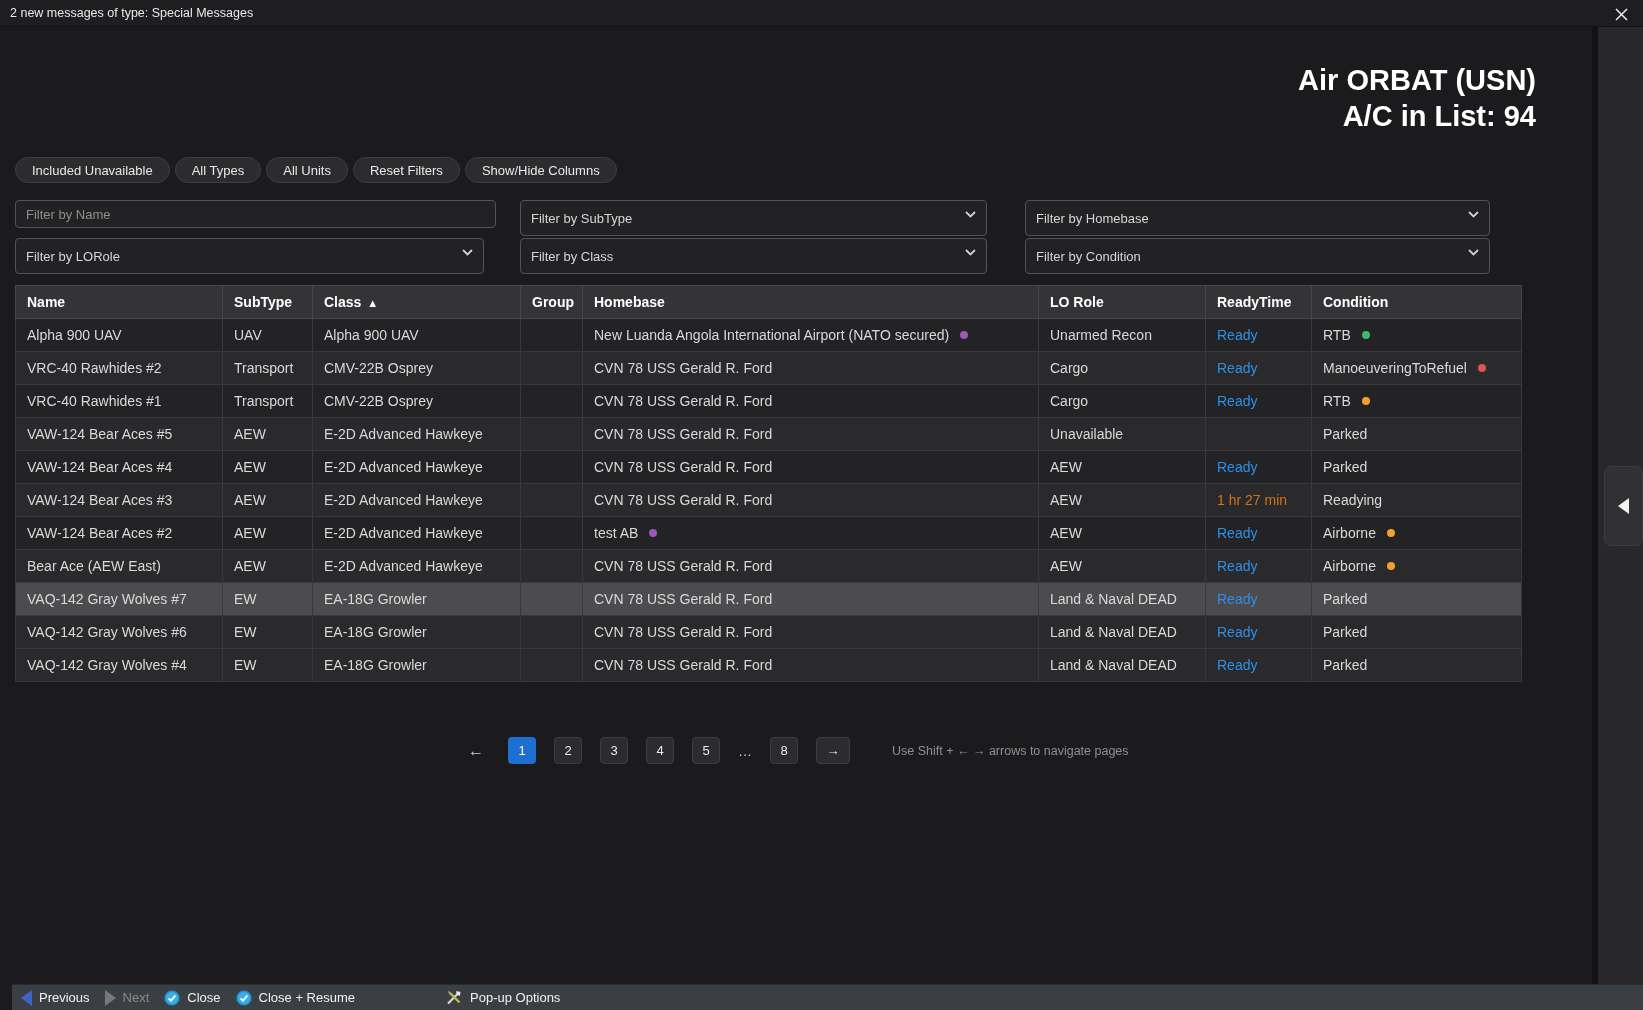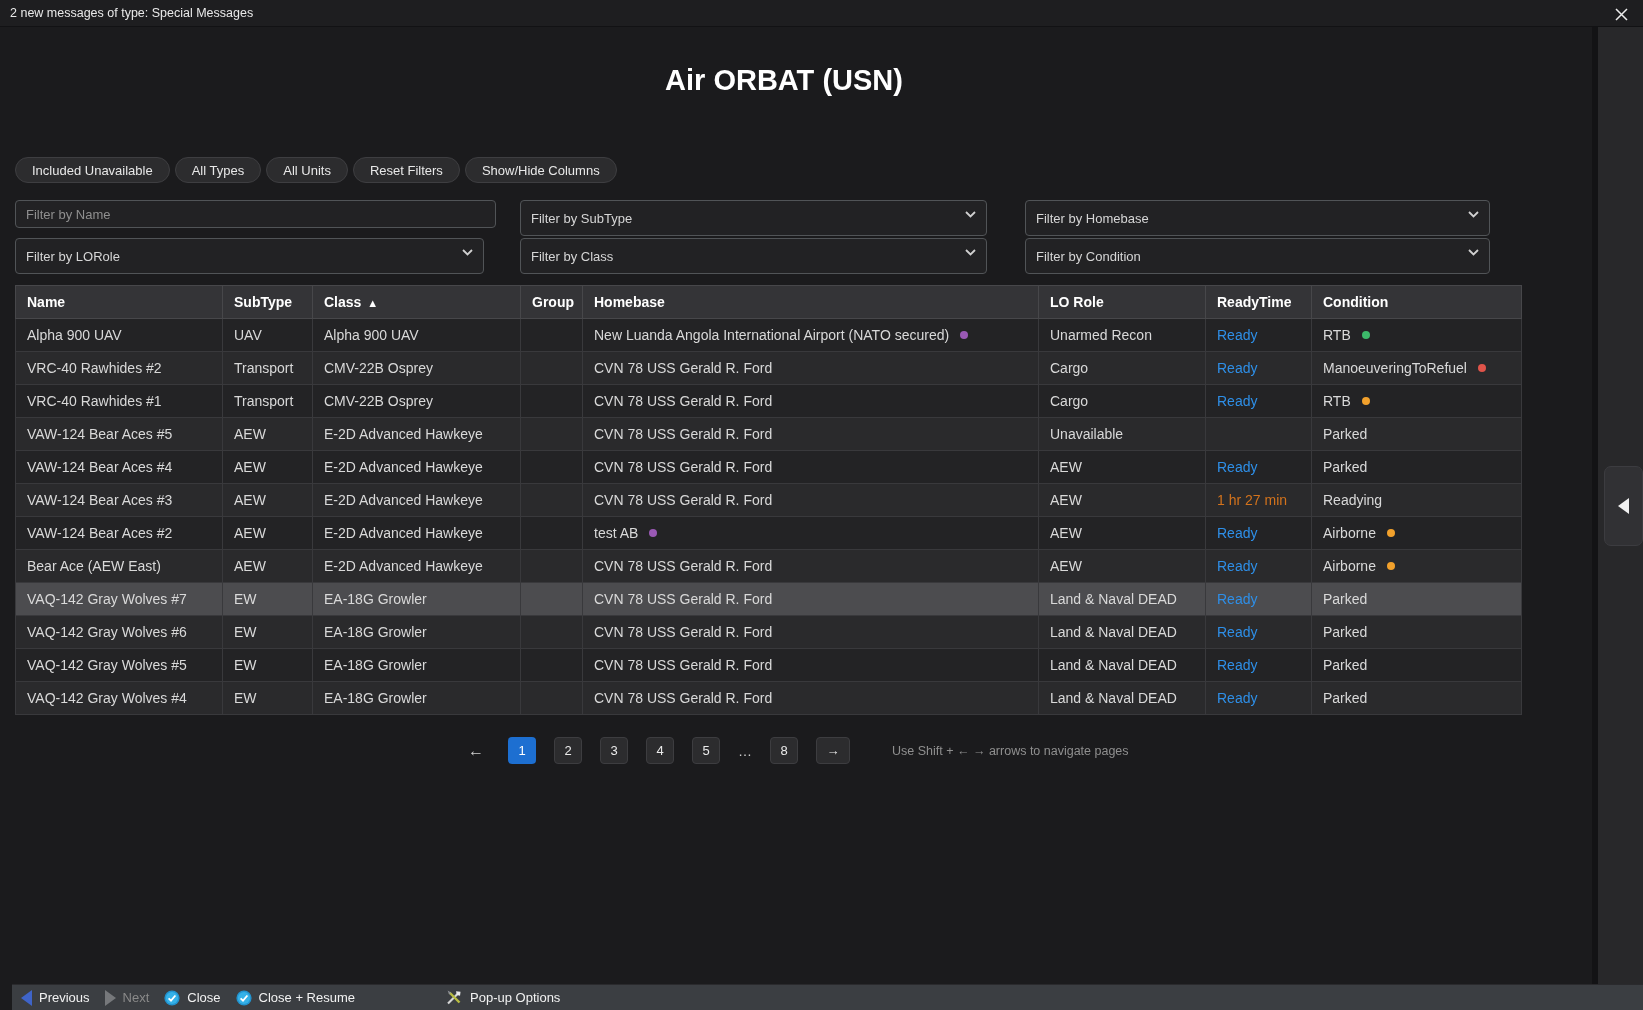--- a/index.html
+++ b/index.html
@@ -16,21 +16,21 @@
 
   
   .side-gap { position:absolute; left:1592px; top:27px; width:6px; height:957px; background:#131315; }
   .side-strip { position:absolute; left:1598px; top:27px; width:45px; height:957px; background:#28282a; }
   .side-toggle { position:absolute; left:1604px; top:466px; width:39px; height:80px; background:#313134;
                  border:1px solid #3c3c40; border-radius:7px; display:flex; align-items:center; justify-content:center; cursor:pointer; }
   .tri-left { width:0; height:0; border-top:8px solid transparent; border-bottom:8px solid transparent;
               border-right:11px solid #f2f2f2; }
 
   
-  .title-wrap { position:absolute; left:16px; top:62px; width:1536px; text-align:center; color:#ffffff;
+  .title-wrap { position:absolute; left:0; top:62px; width:1536px; text-align:right; color:#ffffff;
                 font-weight:bold; font-size:29px; line-height:36px; }
 
   
   .toolbar { position:absolute; left:15px; top:157px; display:flex; gap:5px; }
   .tb-btn { height:26px; background:#2c2c2e; border:1px solid #3e3e41; border-radius:13px; color:#e8e8e8;
             font-size:13px; padding:0 16px; display:flex; align-items:center; cursor:pointer; white-space:nowrap; }
 
   
   .filter-input { position:absolute; height:28px; background:#222224; border:1px solid #515457; border-radius:4px;
                   color:#dcdcdc; font-size:13px; padding:0 10px; font-family:"Liberation Sans","DejaVu Sans",sans-serif; }
@@ -88,20 +88,21 @@
   </div>
 
   <div class="side-gap"></div>
   <div class="side-strip"></div>
   <div class="side-toggle">
     <span class="tri-left"></span>
   </div>
 
   <div class="title-wrap">
     <div>Air ORBAT (USN)</div>
+    <div>A/C in List: 94</div>
   </div>
 
   <div class="toolbar" id="toolbar">
       <div class="tb-btn">Included Unavailable</div>
       <div class="tb-btn">All Types</div>
       <div class="tb-btn">All Units</div>
       <div class="tb-btn">Reset Filters</div>
       <div class="tb-btn">Show/Hide Columns</div>
     </div>
 
@@ -254,30 +255,20 @@
         <tr class="row-even">
           <td>VAQ-142 Gray Wolves #6</td>
           <td>EW</td>
           <td>EA-18G Growler</td>
           <td></td>
           <td>CVN 78 USS Gerald R. Ford</td>
           <td>Land &amp; Naval DEAD</td>
           <td style="color: rgb(46, 143, 232);">Ready</td>
           <td>Parked</td>
         </tr>
-        <tr class="row-odd">
-          <td>VAQ-142 Gray Wolves #5</td>
-          <td>EW</td>
-          <td>EA-18G Growler</td>
-          <td></td>
-          <td>CVN 78 USS Gerald R. Ford</td>
-          <td>Land &amp; Naval DEAD</td>
-          <td style="color: rgb(46, 143, 232);">Ready</td>
-          <td>Parked</td>
-        </tr>
         <tr class="row-even">
           <td>VAQ-142 Gray Wolves #4</td>
           <td>EW</td>
           <td>EA-18G Growler</td>
           <td></td>
           <td>CVN 78 USS Gerald R. Ford</td>
           <td>Land &amp; Naval DEAD</td>
           <td style="color: rgb(46, 143, 232);">Ready</td>
           <td>Parked</td>
         </tr>

